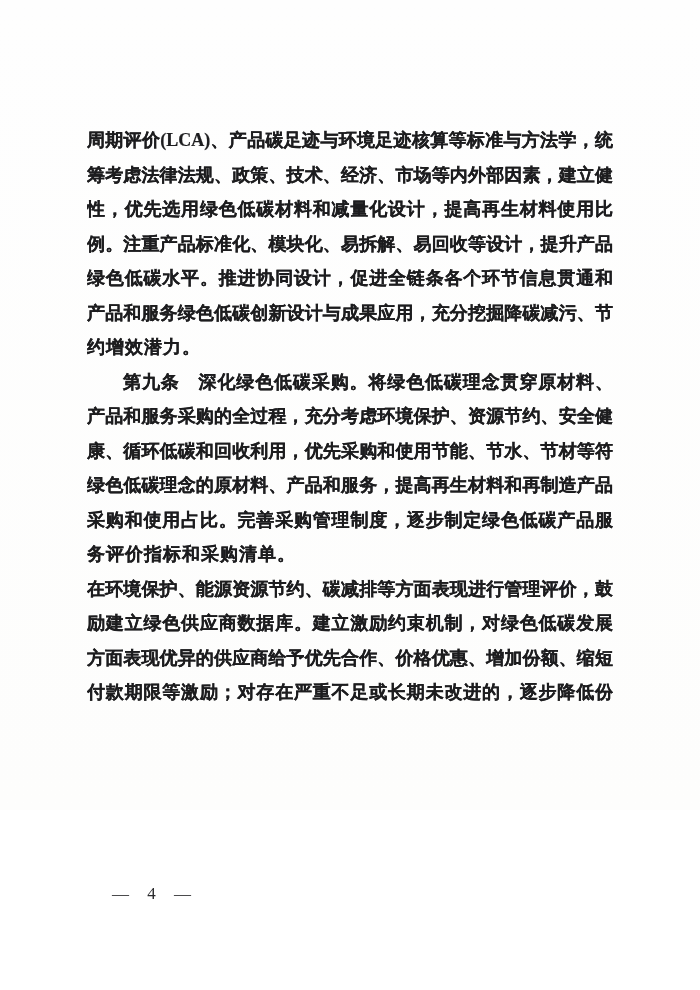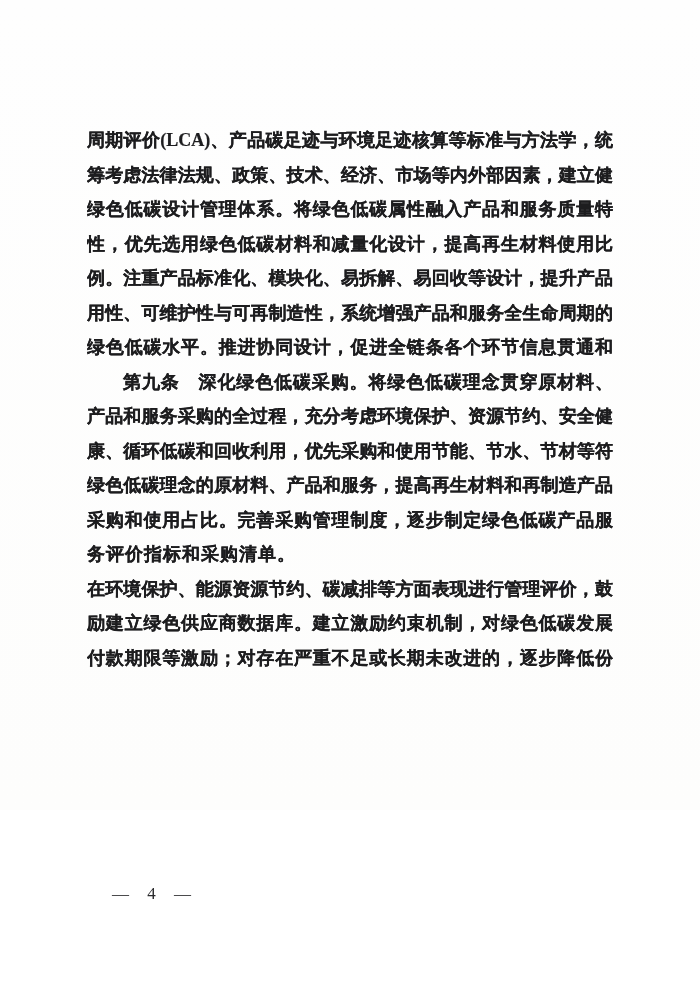--- a/index.html
+++ b/index.html
@@ -60,31 +60,32 @@
   }
 </style>
 </head>
 <body>
 
 <div class="page">
 
   <div class="doc-body">
       <div class="line">周期评价(LCA)、产品碳足迹与环境足迹核算等标准与方法学，统</div>
       <div class="line">筹考虑法律法规、政策、技术、经济、市场等内外部因素，建立健全</div>
-      <div class="line">绿色低碳设计管理体系。将绿色低碳属性融入产品和服务质量特</div>
       <div class="line">性，优先选用绿色低碳材料和减量化设计，提高再生材料使用比</div>
       <div class="line">例。注重产品标准化、模块化、易拆解、易回收等设计，提升产品耐</div>
-      <div class="line">用性、可维护性与可再制造性，系统增强产品和服务全生命周期的</div>
       <div class="line">绿色低碳水平。推进协同设计，促进全链条各个环节信息贯通和</div>
+      <div class="line">产品和服务绿色低碳创新设计与成果应用，充分挖掘降碳减污、节</div>
+      <div class="line end">约增效潜力。</div>
       <div class="line indent">第九条　深化绿色低碳采购。将绿色低碳理念贯穿原材料、</div>
       <div class="line">产品和服务采购的全过程，充分考虑环境保护、资源节约、安全健</div>
       <div class="line">康、循环低碳和回收利用，优先采购和使用节能、节水、节材等符合</div>
       <div class="line">绿色低碳理念的原材料、产品和服务，提高再生材料和再制造产品</div>
       <div class="line">采购和使用占比。完善采购管理制度，逐步制定绿色低碳产品服</div>
       <div class="line end">务评价指标和采购清单。</div>
       <div class="line">在环境保护、能源资源节约、碳减排等方面表现进行管理评价，鼓</div>
       <div class="line">励建立绿色供应商数据库。建立激励约束机制，对绿色低碳发展</div>
+      <div class="line">方面表现优异的供应商给予优先合作、价格优惠、增加份额、缩短</div>
       <div class="line">付款期限等激励；对存在严重不足或长期未改进的，逐步降低份</div>
     </div>
 
   <div class="footer">— 4 —</div>
 
 </div>
 
 </body></html>

